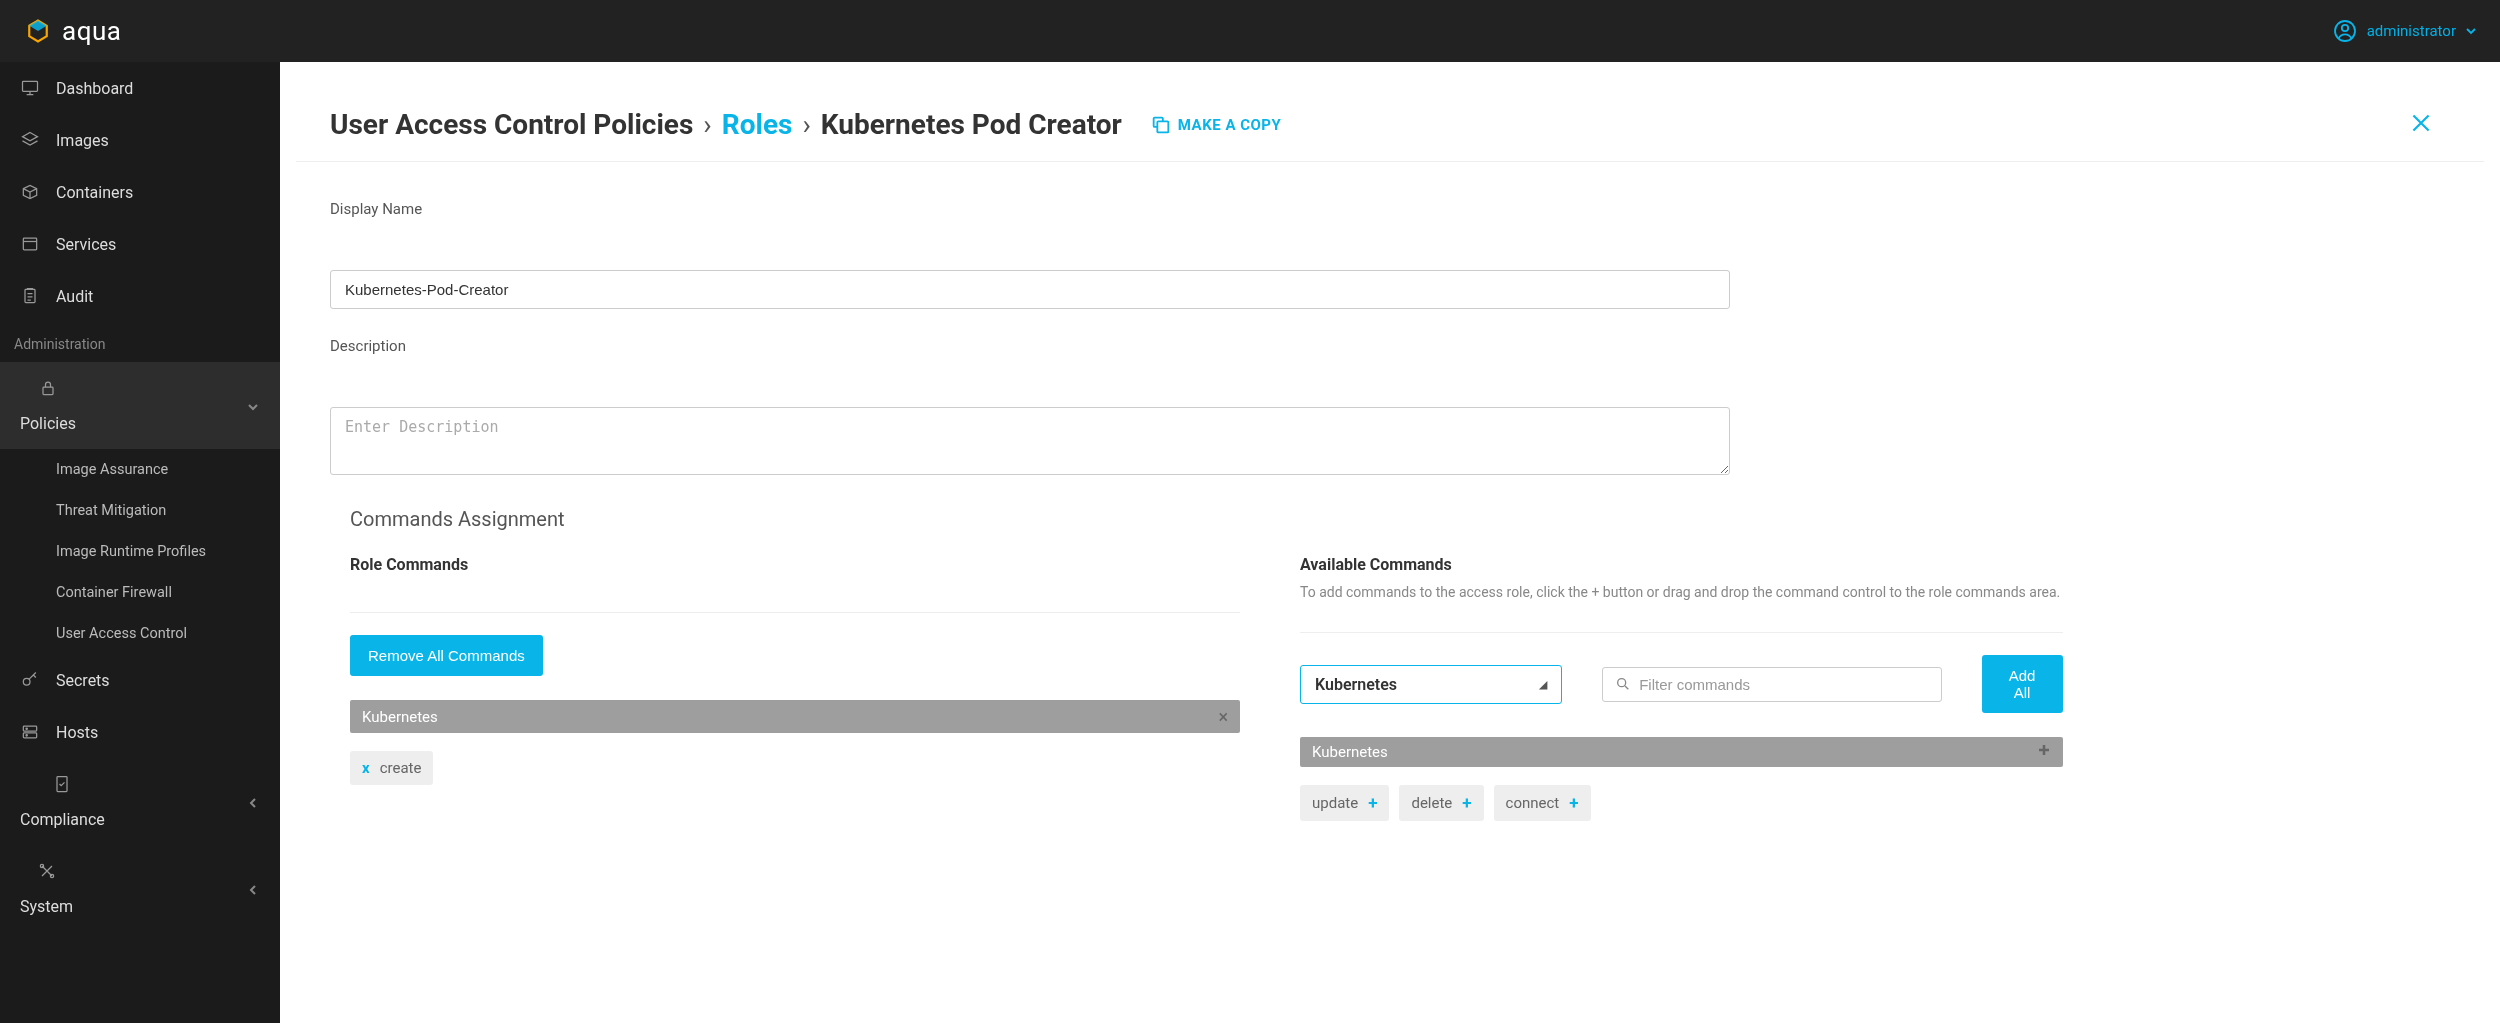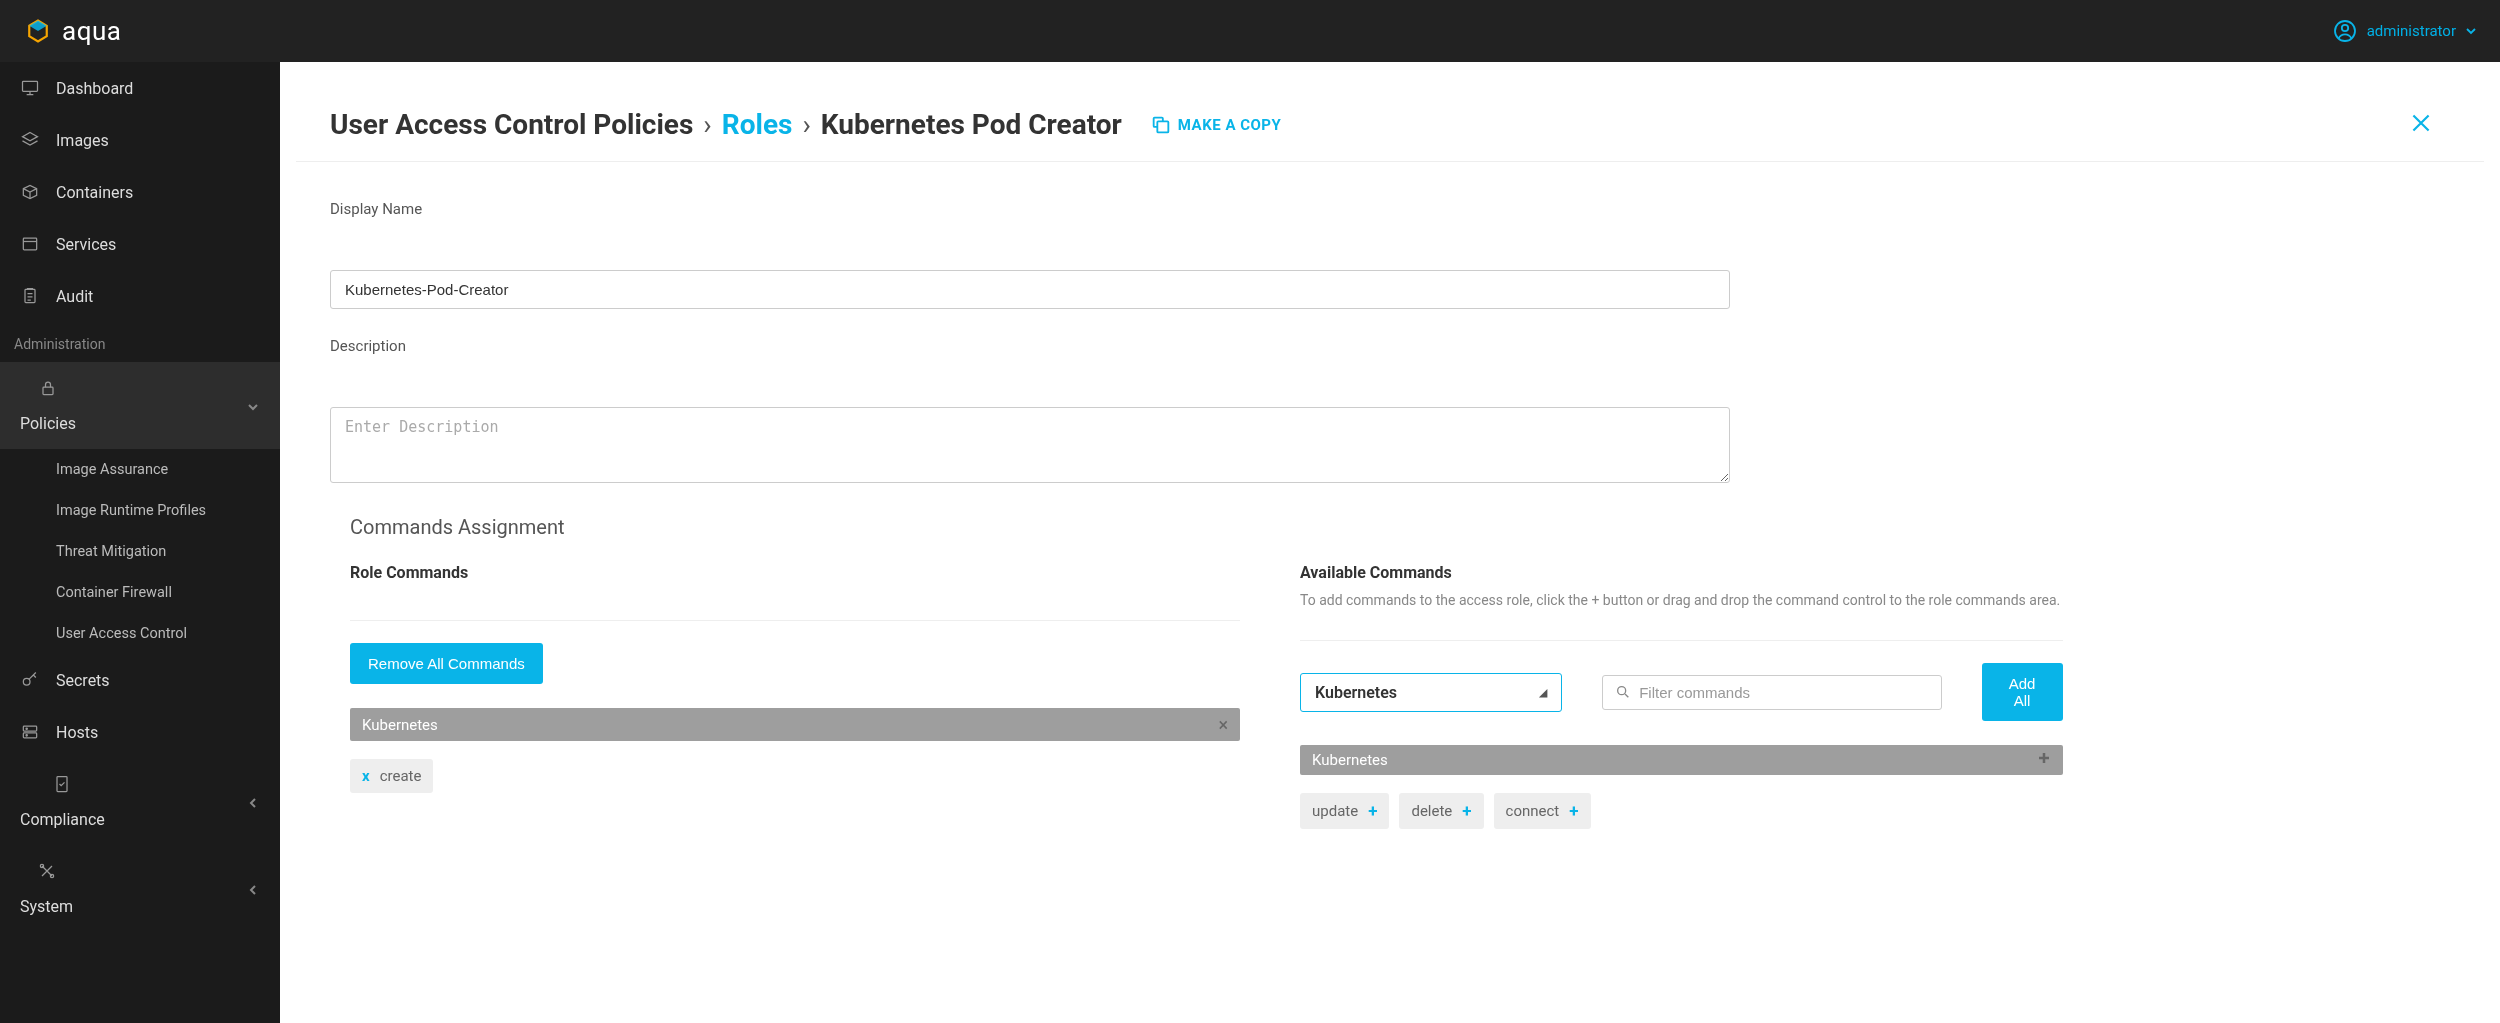--- a/index.html
+++ b/index.html
@@ -98,21 +98,21 @@
 .text-input, .textarea-input {
   width: 100%;
   border: 1px solid #ccc;
   border-radius: 3px;
   padding: 10px 14px;
   font-size: 15px;
   color: #333;
   background: #fff;
   margin-top: 44px;
 }
-.textarea-input { resize: both; height: 76px; }
+.textarea-input { resize: both; height: 68px; }
 .textarea-input::placeholder { color: #aaa; }
 
 .section-title { font-size: 20px; color: #555; margin: 12px 0 24px 20px; font-weight: 400; }
 
 .commands-cols {
   display: flex;
   gap: 60px;
   padding: 0 20px;
 }
 .col-left { flex: 0 0 890px; }
@@ -277,22 +277,22 @@
           </svg>
         </span>
       <span>Policies</span>
     </span>
     <span class="nav-chevron"><svg viewBox="0 0 14 14">
           <path d="M3 5 L7 9 L11 5"></path>
         </svg></span>
   </div>
   <div class="nav-subitems">
     <div class="nav-subitem">Image Assurance</div>
+    <div class="nav-subitem">Threat Mitigation</div>
     <div class="nav-subitem">Image Runtime Profiles</div>
-    <div class="nav-subitem">Threat Mitigation</div>
     <div class="nav-subitem">Container Firewall</div>
     <div class="nav-subitem">User Access Control</div>
   </div>
 
   <div class="nav-item">
     <span class="nav-icon">
         <svg viewBox="0 0 24 24">
           <circle cx="8" cy="14" r="4"></circle>
           <path d="M11 11 L19 3 M16 6 L19 9"></path>
         </svg>

